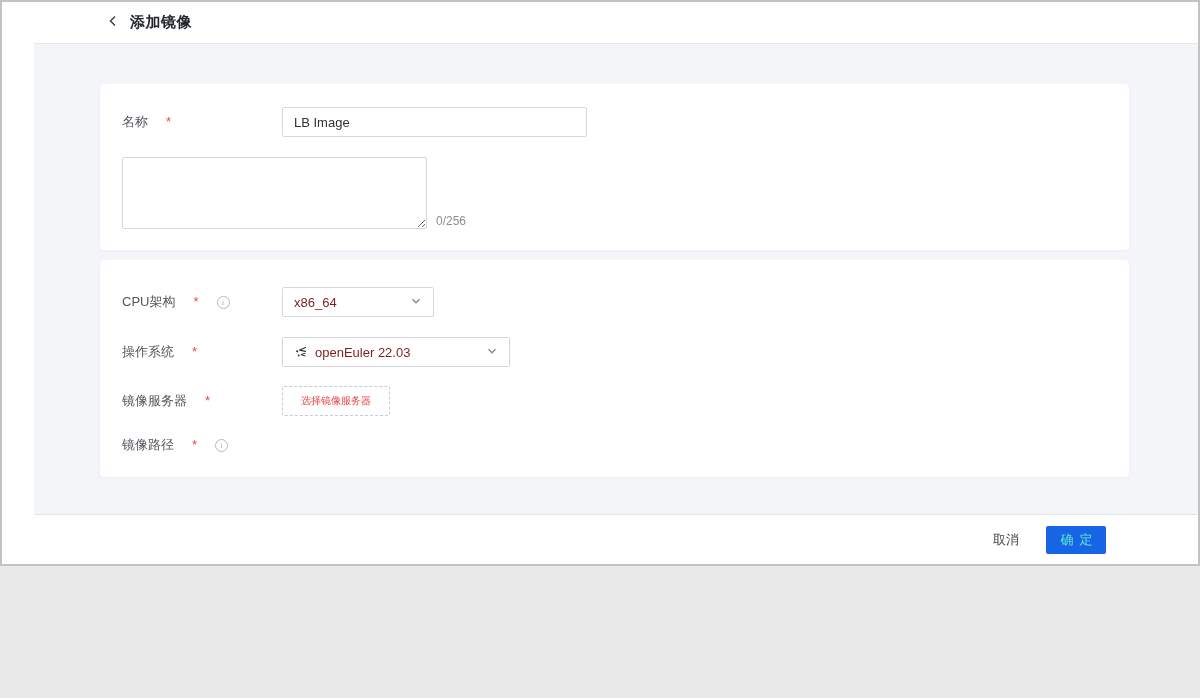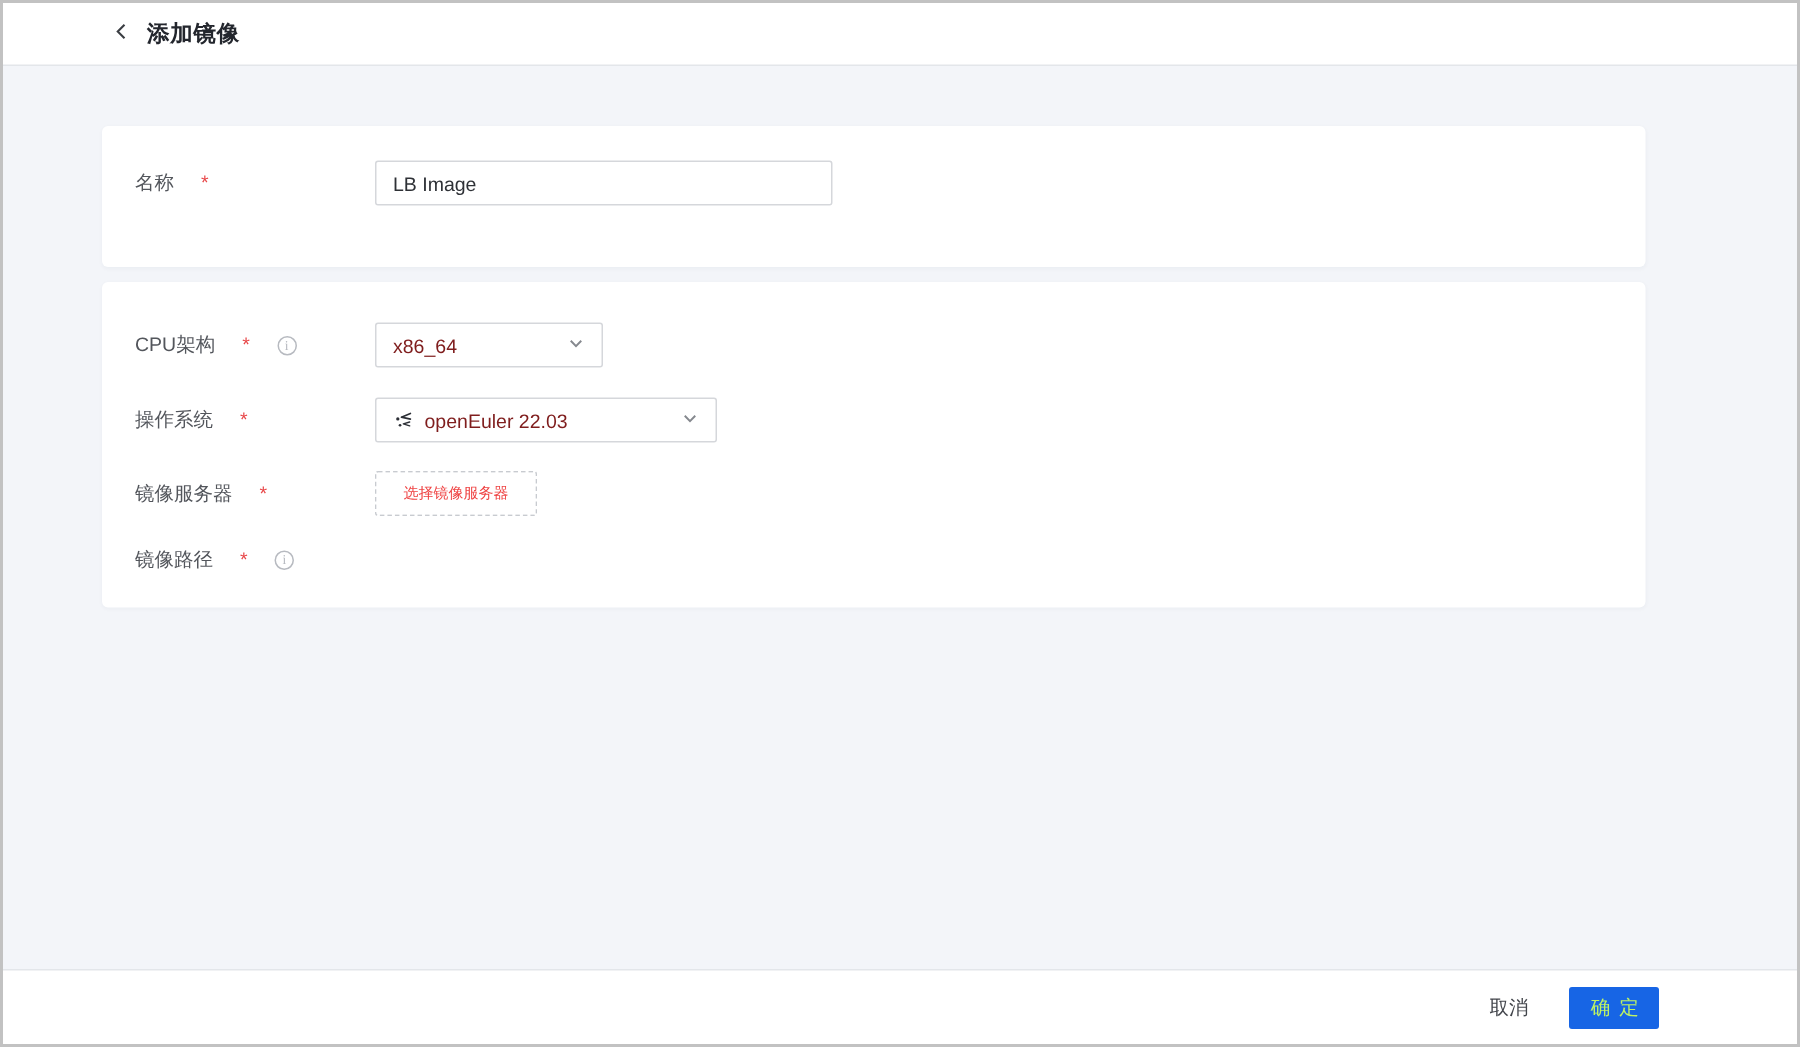--- a/index.html
+++ b/index.html
@@ -1,24 +1,25 @@
 <!DOCTYPE html>
 <html><head>
 <meta charset="utf-8">
 <style>
   * { margin:0; padding:0; box-sizing:border-box; }
   html,body { background:#e9e9e9; }
   body { font-family:"Liberation Sans","DejaVu Sans",sans-serif; }
 
   .screen{
-    width:1200px; height:698px;
+    width:1200px; height:566px;
     border:2px solid #c2c2c2;
     background:#fff;
     display:flex; flex-direction:column;
     overflow:hidden;
+    padding-left:32px;
   }
 
   
   .header{
     height:42px; flex:none; background:#fff;
     border-bottom:1px solid #e3e6ea;
     display:flex; align-items:center;
     padding-left:70px;
   }
   .back-btn{
@@ -123,21 +124,21 @@
     display:flex; align-items:center; justify-content:flex-end;
     padding-right:92px;
   }
   .btn-text{
     background:none; border:none; font-size:13px; color:#42454b;
     cursor:pointer; margin-right:27px;
     font-family:"Liberation Sans","DejaVu Sans",sans-serif;
   }
   .btn-primary{
     min-width:60px; height:28px; border:none; border-radius:2px;
-    background:#1765e5; color:#bef264; font-size:13px;
+    background:#1765e5; color:#5eead4; font-size:13px;
     letter-spacing:6px; padding:0 4px 0 11px; cursor:pointer;
     font-family:"Liberation Sans","DejaVu Sans",sans-serif;
   }
 </style>
 </head>
 <body>
 
 <div class="screen">
 
   <div class="header">
@@ -156,20 +157,24 @@
     <div class="card basic">
       <div class="form-row">
         <div class="label-col">
           <span>名称</span>
           <span class="req">*</span>
         </div>
         <input class="text-input" type="text" value="LB Image" style="">
       </div>
 
       <div class="form-row">
+        <div class="desc-wrap">
+          <textarea class="desc" style=""></textarea>
+          <span class="counter">0/256</span>
+        </div>
       </div>
     </div>
 
     <div class="card image">
 
       <div class="form-row">
         <div class="label-col">
           <span>CPU架构</span>
           <span class="req">*</span>
           <i class="info-icon">i</i>

